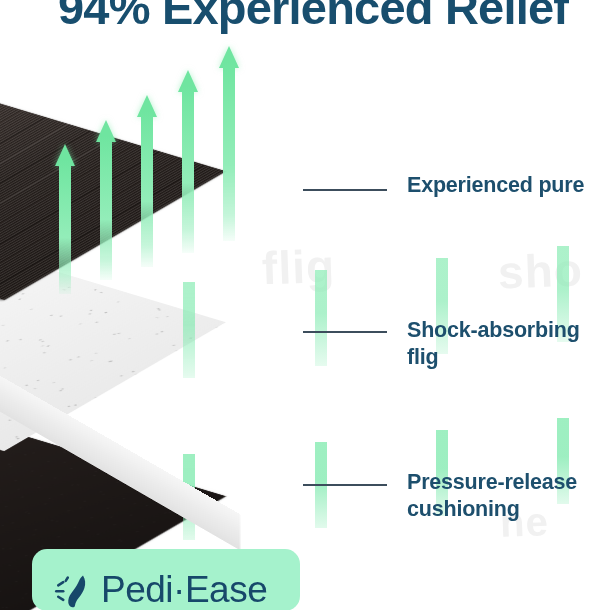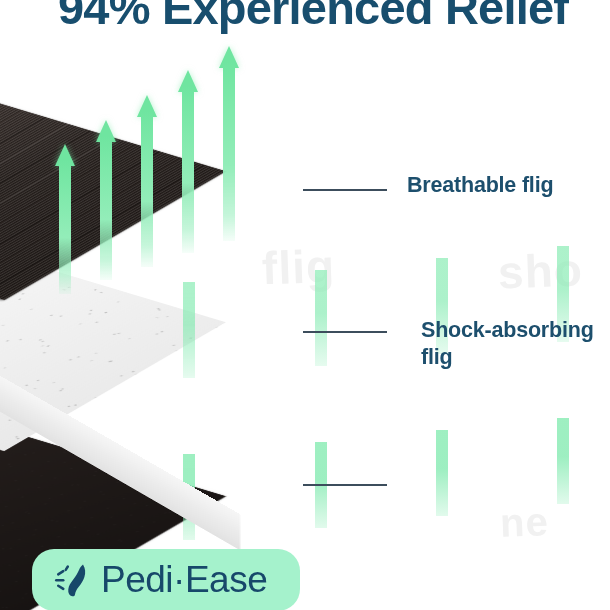--- a/index.html
+++ b/index.html
@@ -195,23 +195,23 @@
   }
 
   
   .badge {
     position: absolute;
     left: 32px;
     top: 549px;
     width: 268px;
     height: 62px;
     background: #a5f2cc;
-    border-radius: 22px;
+    border-radius: 15px;
     display: flex;
-    align-items: center;
+    align-items: flex-end;
     padding-left: 22px;
     box-sizing: border-box;
     overflow: hidden;
   }
   .badge-icon {
     width: 40px;
     height: 40px;
     flex: 0 0 auto;
     margin-right: 7px;
   }
@@ -279,30 +279,34 @@
     </div>
     <div class="arrow" style="left:219px; top:-4px; height:195px;">
       <div class="head"></div>
       <div class="shaft"></div>
     </div>
 
   </div>
 
   <div class="leader" style="left:303px; top:189px; width:84px;"></div>
   <div class="label" style="left:407px; top:172px;">
-    <div>Breathable flig</div>
+    <div>Experienced pure</div>
   </div>
 
   <div class="leader" style="left:303px; top:331px; width:84px;"></div>
-  <div class="label" style="left:421px; top:317px;">
+  <div class="label" style="left:407px; top:317px;">
     <div>Shock-absorbing</div>
     <div>flig</div>
   </div>
 
   <div class="leader" style="left:303px; top:484px; width:84px;"></div>
+  <div class="label" style="left:407px; top:469px;">
+    <div>Pressure-release</div>
+    <div>cushioning</div>
+  </div>
 
   <div class="badge">
     <svg class="badge-icon" viewBox="0 0 40 40">
       <g fill="#17486a">
         <rect x="2.5" y="11.5" width="8.5" height="2.6" rx="1.3" transform="rotate(-32 6.7 12.8)"></rect>
         <rect x="1.0" y="19.0" width="9.5" height="2.6" rx="1.3"></rect>
         <rect x="2.5" y="26.0" width="8.5" height="2.6" rx="1.3" transform="rotate(32 6.7 27.3)"></rect>
         <rect x="9.5" y="7.0" width="6.5" height="2.5" rx="1.25" transform="rotate(-58 12.7 8.2)"></rect>
       </g>
       <path d="M29.0 4.5 C31.4 8.2 31.8 12.6 30.4 16.9 C29.2 20.6 27.0 23.9 24.6 26.9

